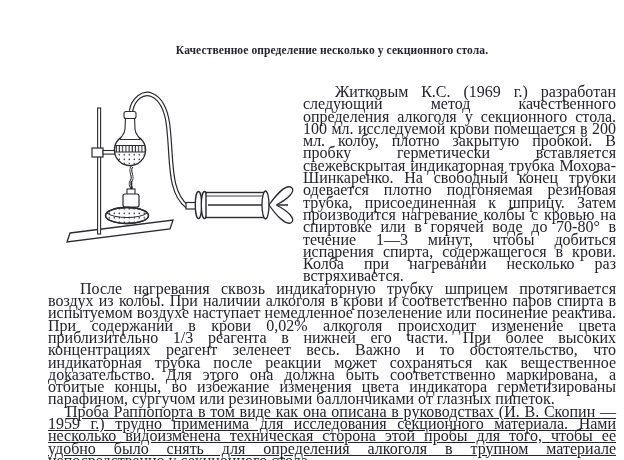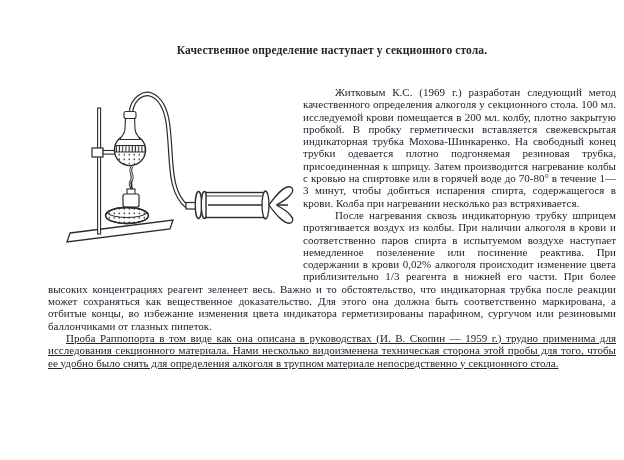--- a/index.html
+++ b/index.html
@@ -22,33 +22,33 @@
     margin:0 0 29px 0;
   }
   .figure {
     float:left;
     width:247px; height:194px;
     margin:0 8px 0 0;
   }
   .figure svg { display:block; }
   p.para {
     margin:0;
-    font-size:11px;
+    font-size:16px;
     line-height:12.3px;
     text-align:justify;
   }
   p.indent-lg { text-indent:32px; }
   p.indent-sm { text-indent:18px;text-decoration:underline; }
 </style>
 </head>
 <body>
 
 <div class="page">
 
-  <div class="title">Качественное определение наступает у секционного стола.</div>
+  <div class="title">Качественное определение несколько у секционного стола.</div>
 
   <div class="figure">
     <svg width="247" height="194" viewBox="0 0 247 194" xmlns="http://www.w3.org/2000/svg">
       <defs>
         <pattern id="dots" width="5" height="4.5" patternUnits="userSpaceOnUse">
           <circle cx="1.3" cy="1.3" r="0.8" fill="#2a2a30"></circle>
         </pattern>
         <pattern id="hatch" width="3.2" height="7" patternUnits="userSpaceOnUse">
           <line x1="1.1" y1="0" x2="1.1" y2="7" stroke="#2a2a30" stroke-width="1.1"></line>
         </pattern>

